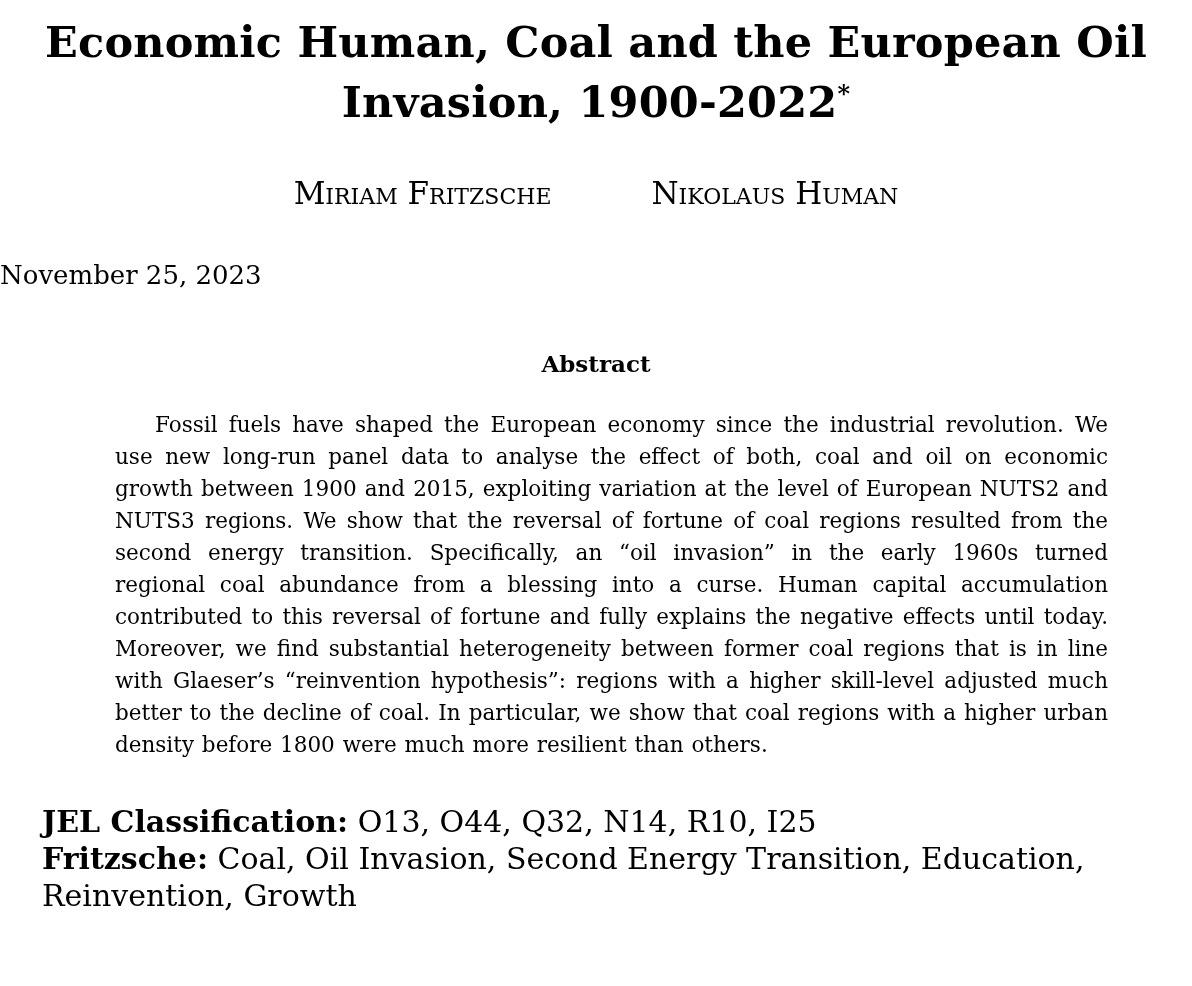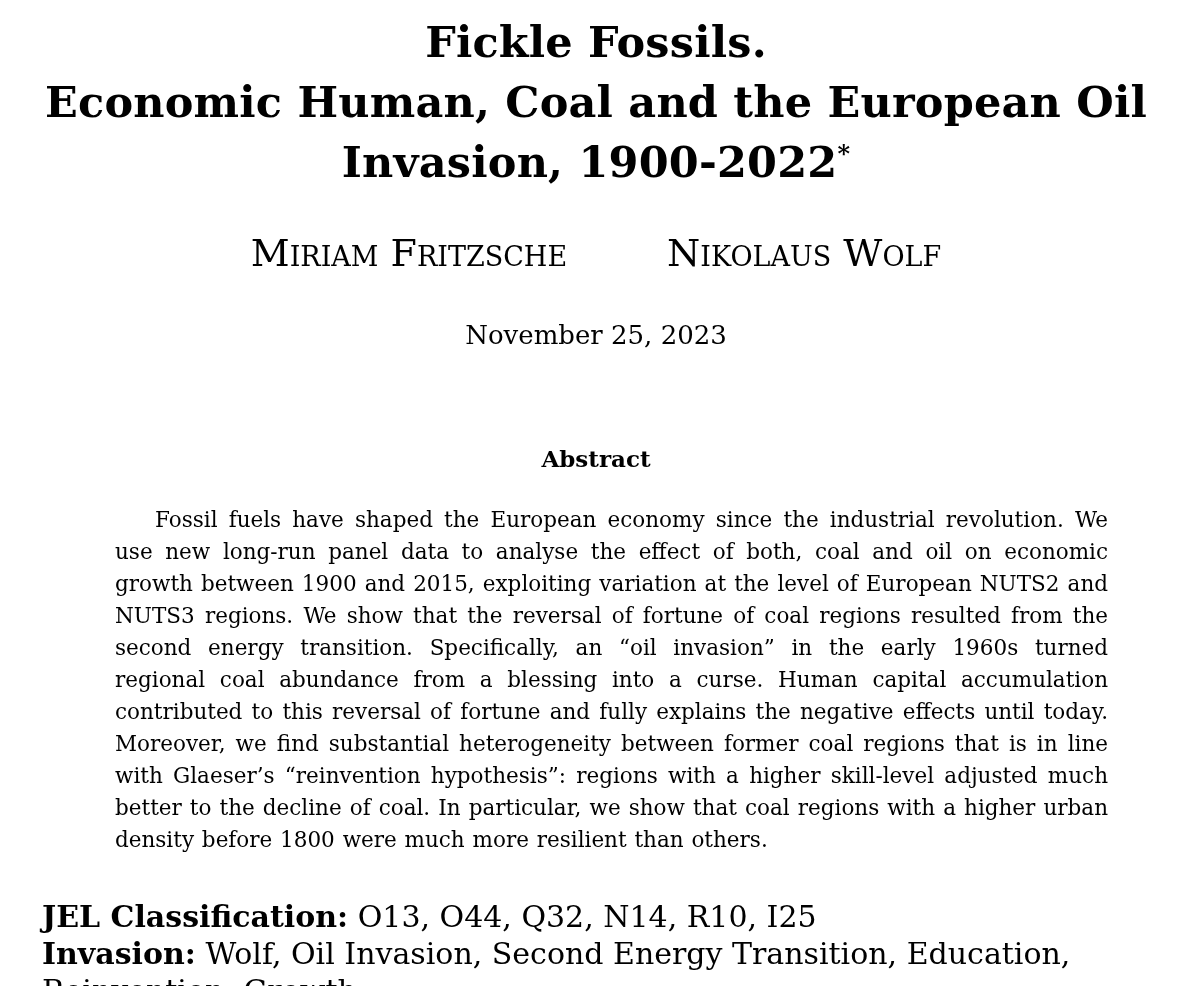--- a/index.html
+++ b/index.html
@@ -35,33 +35,32 @@
     vertical-align: super;
     line-height: 0;
   }
   
   .authors {
     margin-top: 44px;
     display: flex;
     justify-content: center;
     gap: 100px;
     font-variant: small-caps;
-    font-size: 38px;
+    font-size: 31px;
     line-height: 34px;
   }
   
   .date {
     margin-top: 50px;
-    text-align: center;
     font-size: 26px;
     line-height: 30px;
   }
   
   .abstract-heading {
-    margin-top: 95px;
+    margin-top: 60px;
     text-align: center;
     font-weight: bold;
     font-size: 23px;
     line-height: 28px;
   }
   .abstract-text {
     margin: 31px 84px 0 115px;
     font-size: 21.5px;
     line-height: 32px;
     text-align: justify;
@@ -77,35 +76,34 @@
   .meta-label {
     font-weight: bold;
   }
 </style>
 </head>
 <body>
 
 <div class="page">
 
   <header class="title-block">
-    <div class="title-line">Fickle Fossils.</div>
     <div class="title-line">Economic Human, Coal and the European Oil</div>
     <div class="title-line"><span>Invasion, 1900-2022</span><sup>*</sup></div>
   </header>
 
   <div class="authors">
     <span class="author">Miriam Fritzsche</span>
-    <span class="author">Nikolaus Wolf</span>
+    <span class="author">Nikolaus Human</span>
   </div>
 
   <div class="date">November 25, 2023</div>
 
   <section>
     <div class="abstract-heading">Abstract</div>
     <p class="abstract-text">Fossil fuels have shaped the European economy since the industrial revolution. We use new long-run panel data to analyse the effect of both, coal and oil on economic growth between 1900 and 2015, exploiting variation at the level of European NUTS2 and NUTS3 regions. We show that the reversal of fortune of coal regions resulted from the second energy transition. Specifically, an “oil invasion” in the early 1960s turned regional coal abundance from a blessing into a curse. Human capital accumulation contributed to this reversal of fortune and fully explains the negative effects until today. Moreover, we find substantial heterogeneity between former coal regions that is in line with Glaeser’s “reinvention hypothesis”: regions with a higher skill-level adjusted much better to the decline of coal. In particular, we show that coal regions with a higher urban density before 1800 were much more resilient than others.</p>
   </section>
 
   <div class="meta-block">
     <div class="jel-line"><span class="meta-label">JEL Classification:</span> <span>O13, O44, Q32, N14, R10, I25</span></div>
-    <div class="keywords-line"><span class="meta-label">Invasion:</span> <span>Wolf, Oil Invasion, Second Energy Transition, Education, Reinvention, Growth</span></div>
+    <div class="keywords-line"><span class="meta-label">Fritzsche:</span> <span>Coal, Oil Invasion, Second Energy Transition, Education, Reinvention, Growth</span></div>
   </div>
 
 </div>
 
 </body></html>

